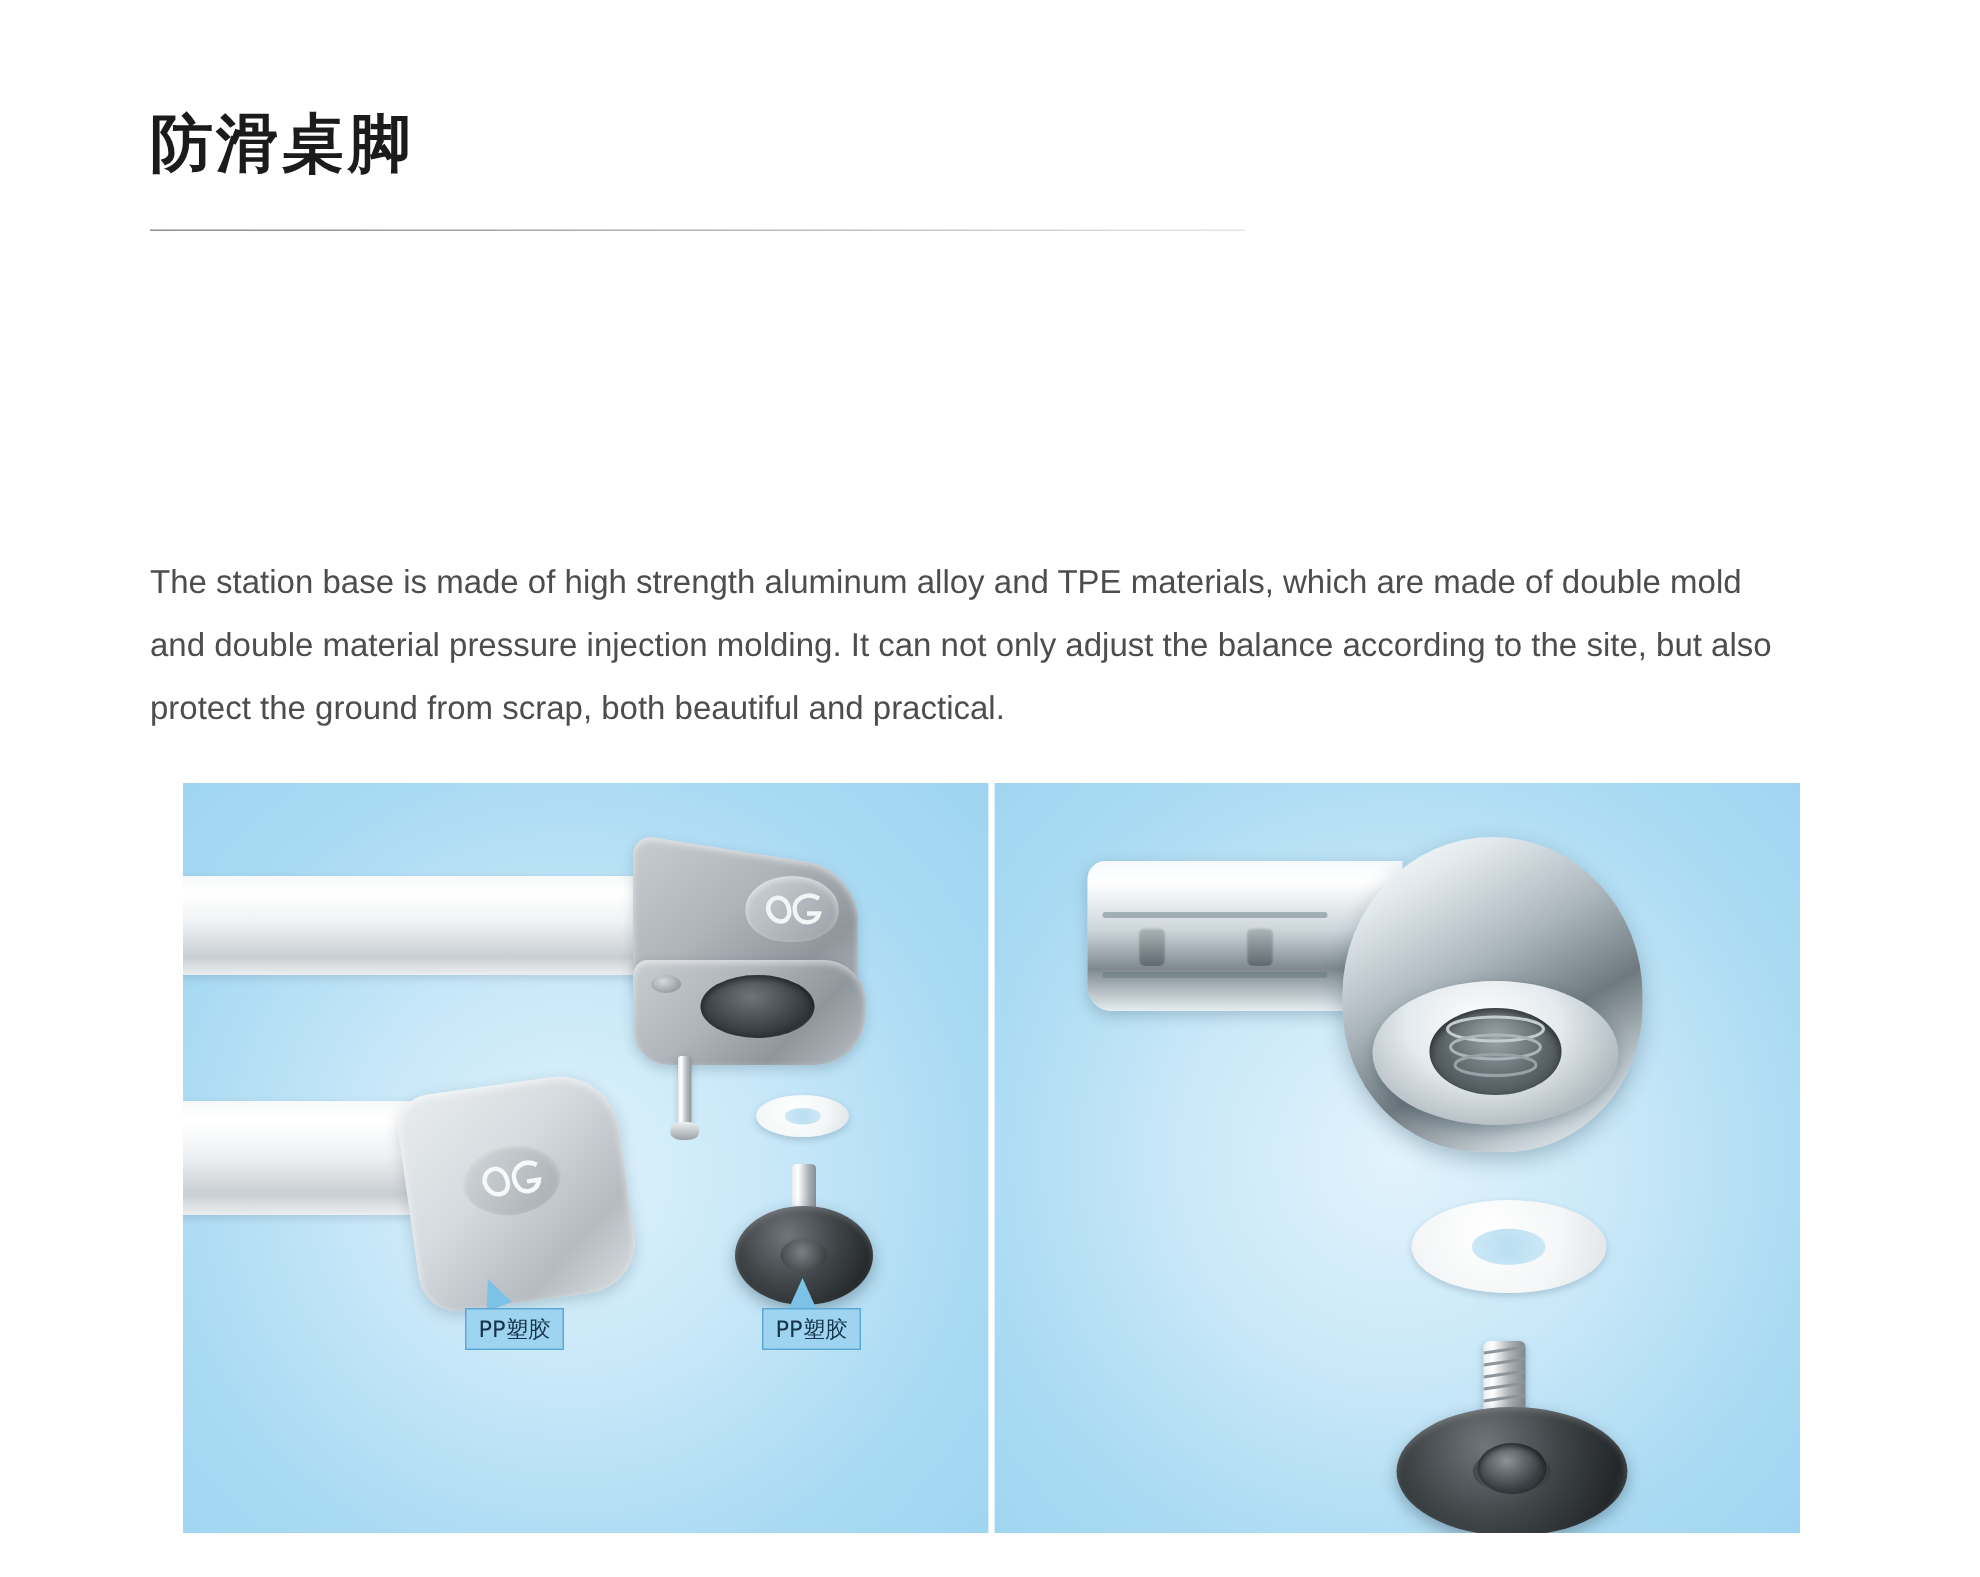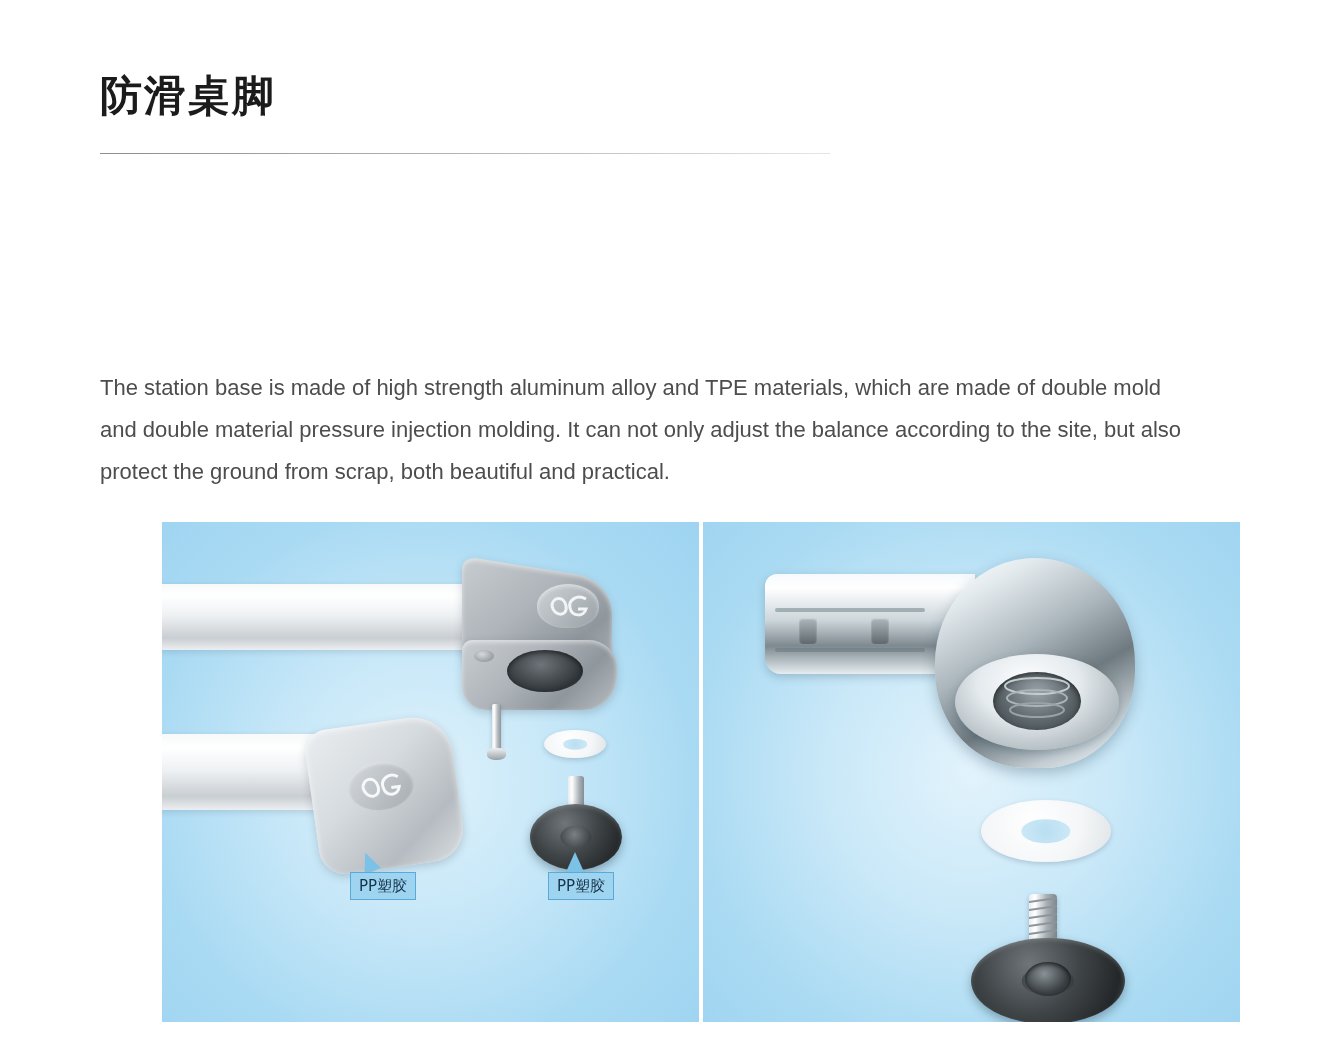--- a/index.html
+++ b/index.html
@@ -61,21 +61,20 @@
   }
   .figure {
     position: absolute;
     left: 122px;
     top: 522px;
     width: 1078px;
     height: 500px;
     display: flex;
     background: #bfe6f8;
     overflow: hidden;
-    margin-left: 40px;
   }
   .panel {
     position: relative;
     flex: 1 1 50%;
     overflow: hidden;
   }
   .panel-left {
     background: radial-gradient(circle at 48% 52%, #dff2fb 0%, #c6e7f8 38%, #a9daf3 72%, #9ed4f1 100%);
   }
   .panel-right {

